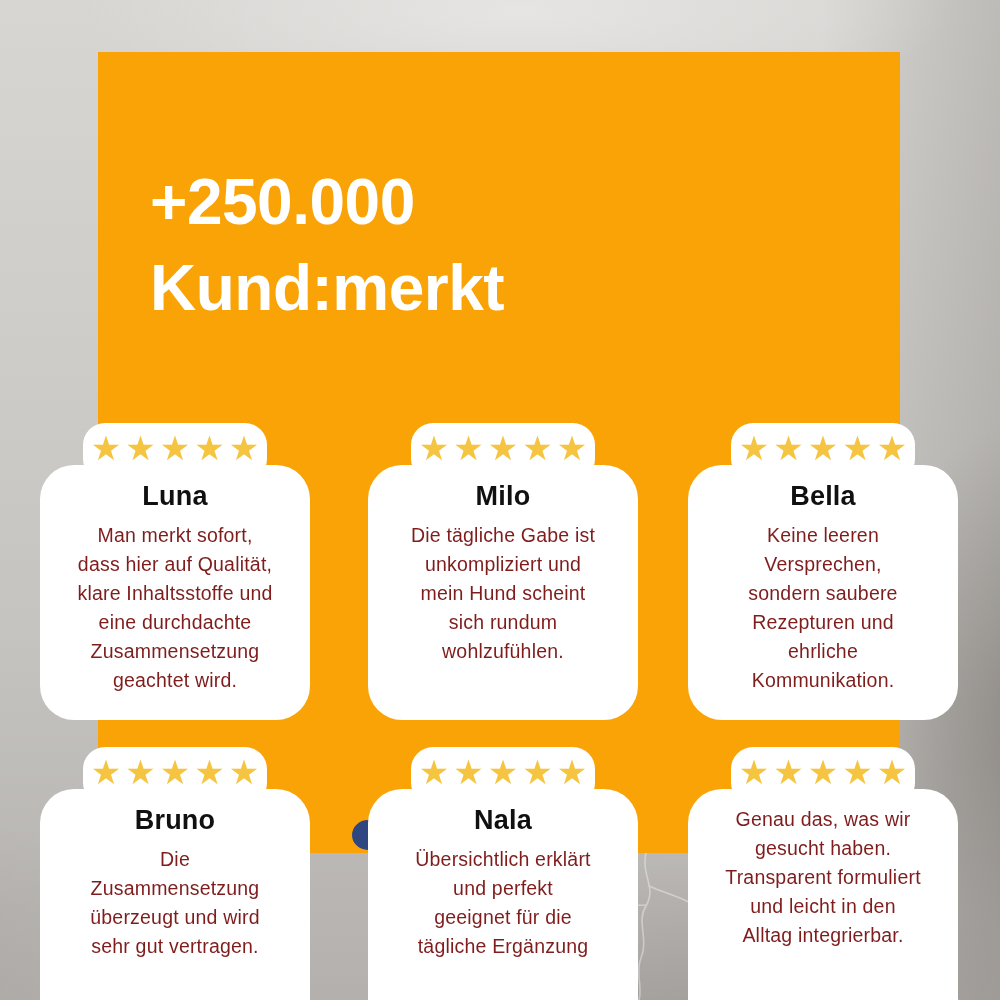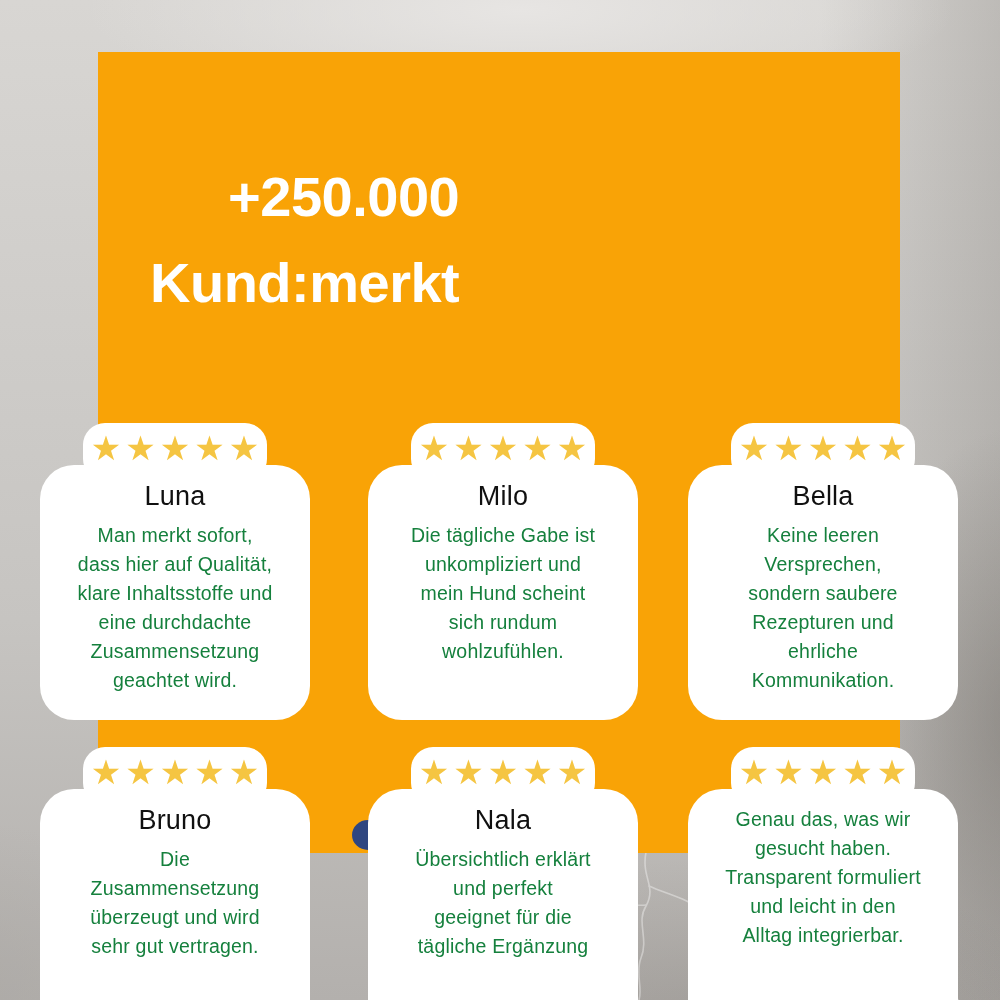--- a/index.html
+++ b/index.html
@@ -24,24 +24,23 @@
   .cracks{position:absolute;inset:0;z-index:1;pointer-events:none;}
   
   .panel{
     position:absolute;z-index:1;
     left:98px;top:52px;width:802px;height:801px;
     background:#F9A306;
   }
   .headline{
     position:absolute;z-index:2;
     left:150px;top:116px;
-    font-size:56px;line-height:86px;
+    font-size:64px;line-height:86px;
     font-weight:700;letter-spacing:-0.5px;
     color:#ffffff;
-    text-align:right;
   }
   .headline .ln{display:block;white-space:nowrap;}
   .headline .accent{color:#F8F800;}
   
   .blue-dot{
     position:absolute;z-index:2;
     left:352px;top:820px;width:32px;height:30px;
     border-radius:50%;
     background:#2F4680;
   }
@@ -66,28 +65,28 @@
     position:absolute;left:0;top:42px;width:270px;
     background:#ffffff;border-radius:34px;
     box-sizing:border-box;
     padding:16px 10px 14px 10px;
     text-align:center;
   }
   .row1 .body{height:255px;}
   .row2 .body{height:250px;}
   .reviewer{
     margin:0 0 9px 0;
-    font-size:27px;font-weight:400;color:#101010;
+    font-size:27px;font-weight:700;color:#101010;
     letter-spacing:0.2px;
     text-align:center;
   }
   .review-text{
     margin:0;
     font-size:19.5px;line-height:29px;
-    color:#15803d;letter-spacing:0.2px;
+    color:#7f1d1d;letter-spacing:0.2px;
     white-space:pre-line;
   }
   
   .c1{left:40px;}  .c2{left:368px;} .c3{left:688px;}
   .row1{top:423px;height:297px;}
   .row2{top:747px;height:290px;}
 </style>
 </head>
 <body>
 

